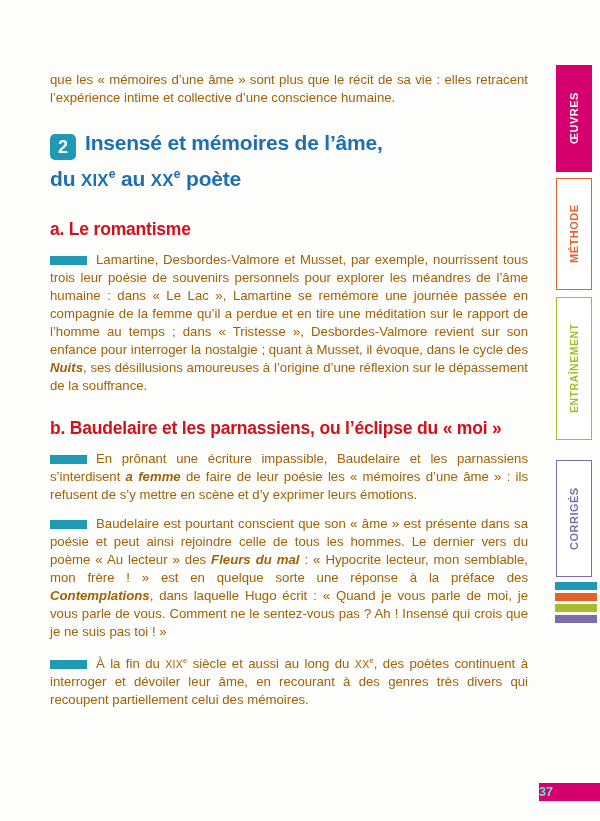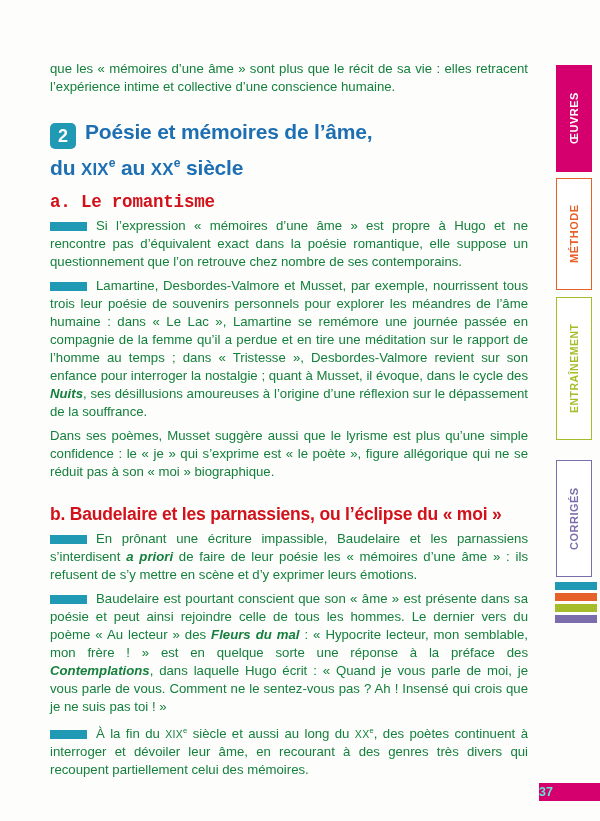--- a/index.html
+++ b/index.html
@@ -9,22 +9,22 @@
     font-family:"Liberation Sans", sans-serif;
     -webkit-font-smoothing:antialiased;
   }
   .page {
     position:relative; width:600px; height:821px;
     background:#fdfdfb; overflow:hidden;
   }
   
   .content { position:absolute; left:50px; top:60px; width:478px; }
   .body-p {
-    font-size:13.2px; line-height:18px; color:#15803d;
-    text-align:justify; margin:0 0 6px 0;
+    font-size:13.2px; line-height:18px; color:#a16207;
+    text-align:justify; margin:11px 0 6px 0;
   }
   .pmark {
     display:inline-block; width:37px; height:9px;
     background:#2099b4; margin-right:9px; vertical-align:-0.5px;
   }
   .it  { font-style:italic;font-weight:bold; }
   .sc  { font-size:0.8em; letter-spacing:0.3px; }
   .sup { font-size:0.58em; vertical-align:super; }
   .main-heading {
     color:#1d6fb2; font-size:21px; font-weight:bold;
@@ -33,21 +33,21 @@
   .num-badge {
     display:inline-block; width:26px; height:26px;
     background:#2099b4; color:#fff; border-radius:5px;
     text-align:center; line-height:26px; font-size:18px;
     margin-right:9px; vertical-align:-3px;
   }
   .sec-title {
     color:#d2111a; font-size:17.5px; font-weight:bold;
     margin:10px 0 5px 0; letter-spacing:-0.2px;
   }
-  .sec-title.first { margin-top:8px;font-family:Liberation Mono, monospace; }
+  .sec-title.first { margin-top:24px; }
   .sec-title.gap   { margin-top:23px; }
   
   .tab {
     position:absolute; left:556px; width:36px; box-sizing:border-box;
     background:#fff; cursor:pointer;
   }
   .tab-label {
     position:absolute; inset:0; display:flex;
     align-items:center; justify-content:center;
     writing-mode:vertical-rl; transform:rotate(180deg);
@@ -77,34 +77,32 @@
 </style>
 </head>
 <body>
 
 <div class="page">
 
   <main class="content">
 
     <p class="body-p"><span><span>que les « mémoires d’une âme » sont plus que le récit de sa vie : elles retracent l’expérience intime et collective d’une conscience humaine.</span></span></p>
 
-    <h1 class="main-heading"><span class="num-badge">2</span><span>Poésie et mémoires de l’âme,</span><br><span><span>du </span><span class="sc">XIX</span><span class="sup">e</span><span> au </span><span class="sc">XX</span><span class="sup">e</span><span> siècle</span></span></h1>
+    <h1 class="main-heading"><span class="num-badge">2</span><span>Insensé et mémoires de l’âme,</span><br><span><span>du </span><span class="sc">XIX</span><span class="sup">e</span><span> au </span><span class="sc">XX</span><span class="sup">e</span><span> poète</span></span></h1>
 
     <h2 class="sec-title first">a. Le romantisme</h2>
 
-    <p class="body-p"><span class="pmark"></span><span><span>Si l’expression « mémoires d’une âme » est propre à Hugo et ne rencontre pas d’équivalent exact dans la poésie romantique, elle suppose un questionnement que l’on retrouve chez nombre de ses contemporains.</span></span></p>
 
     <p class="body-p"><span class="pmark"></span><span><span>Lamartine, Desbordes-Valmore et Musset, par exemple, nourrissent tous trois leur poésie de souvenirs personnels pour explorer les méandres de l’âme humaine : dans « Le Lac », Lamartine se remémore une journée passée en compagnie de la femme qu’il a perdue et en tire une méditation sur le rapport de l’homme au temps ; dans « Tristesse », Desbordes-Valmore revient sur son enfance pour interroger la nostalgie ; quant à Musset, il évoque, dans le cycle des </span><span class="it">Nuits</span><span>, ses désillusions amoureuses à l’origine d’une réflexion sur le dépassement de la souffrance.</span></span></p>
 
-    <p class="body-p"><span><span>Dans ses poèmes, Musset suggère aussi que le lyrisme est plus qu’une simple confidence : le « je » qui s’exprime est « le poète », figure allégorique qui ne se réduit pas à son « moi » biographique.</span></span></p>
 
 
     <h2 class="sec-title gap">b. Baudelaire et les parnassiens, ou l’éclipse du « moi »</h2>
 
-    <p class="body-p"><span class="pmark"></span><span><span>En prônant une écriture impassible, Baudelaire et les parnassiens s’interdisent </span><span class="it">a priori</span><span> de faire de leur poésie les « mémoires d’une âme » : ils refusent de s’y mettre en scène et d’y exprimer leurs émotions.</span></span></p>
+    <p class="body-p"><span class="pmark"></span><span><span>En prônant une écriture impassible, Baudelaire et les parnassiens s’interdisent </span><span class="it">a femme</span><span> de faire de leur poésie les « mémoires d’une âme » : ils refusent de s’y mettre en scène et d’y exprimer leurs émotions.</span></span></p>
 
     <p class="body-p"><span class="pmark"></span><span><span>Baudelaire est pourtant conscient que son « âme » est présente dans sa poésie et peut ainsi rejoindre celle de tous les hommes. Le dernier vers du poème « Au lecteur » des </span><span class="it">Fleurs du mal</span><span> : « Hypocrite lecteur, mon semblable, mon frère ! » est en quelque sorte une réponse à la préface des </span><span class="it">Contemplations</span><span>, dans laquelle Hugo écrit : « Quand je vous parle de moi, je vous parle de vous. Comment ne le sentez-vous pas ? Ah ! Insensé qui crois que je ne suis pas toi ! »</span></span></p>
 
 
     <p class="body-p"><span class="pmark"></span><span><span>À la fin du </span><span class="sc">XIX</span><span class="sup">e</span><span> siècle et aussi au long du </span><span class="sc">XX</span><span class="sup">e</span><span>, des poètes continuent à interroger et dévoiler leur âme, en recourant à des genres très divers qui recoupent partiellement celui des mémoires.</span></span></p>
 
   </main>
 
   <aside>
     <div class="tab tab-oeuvres">

